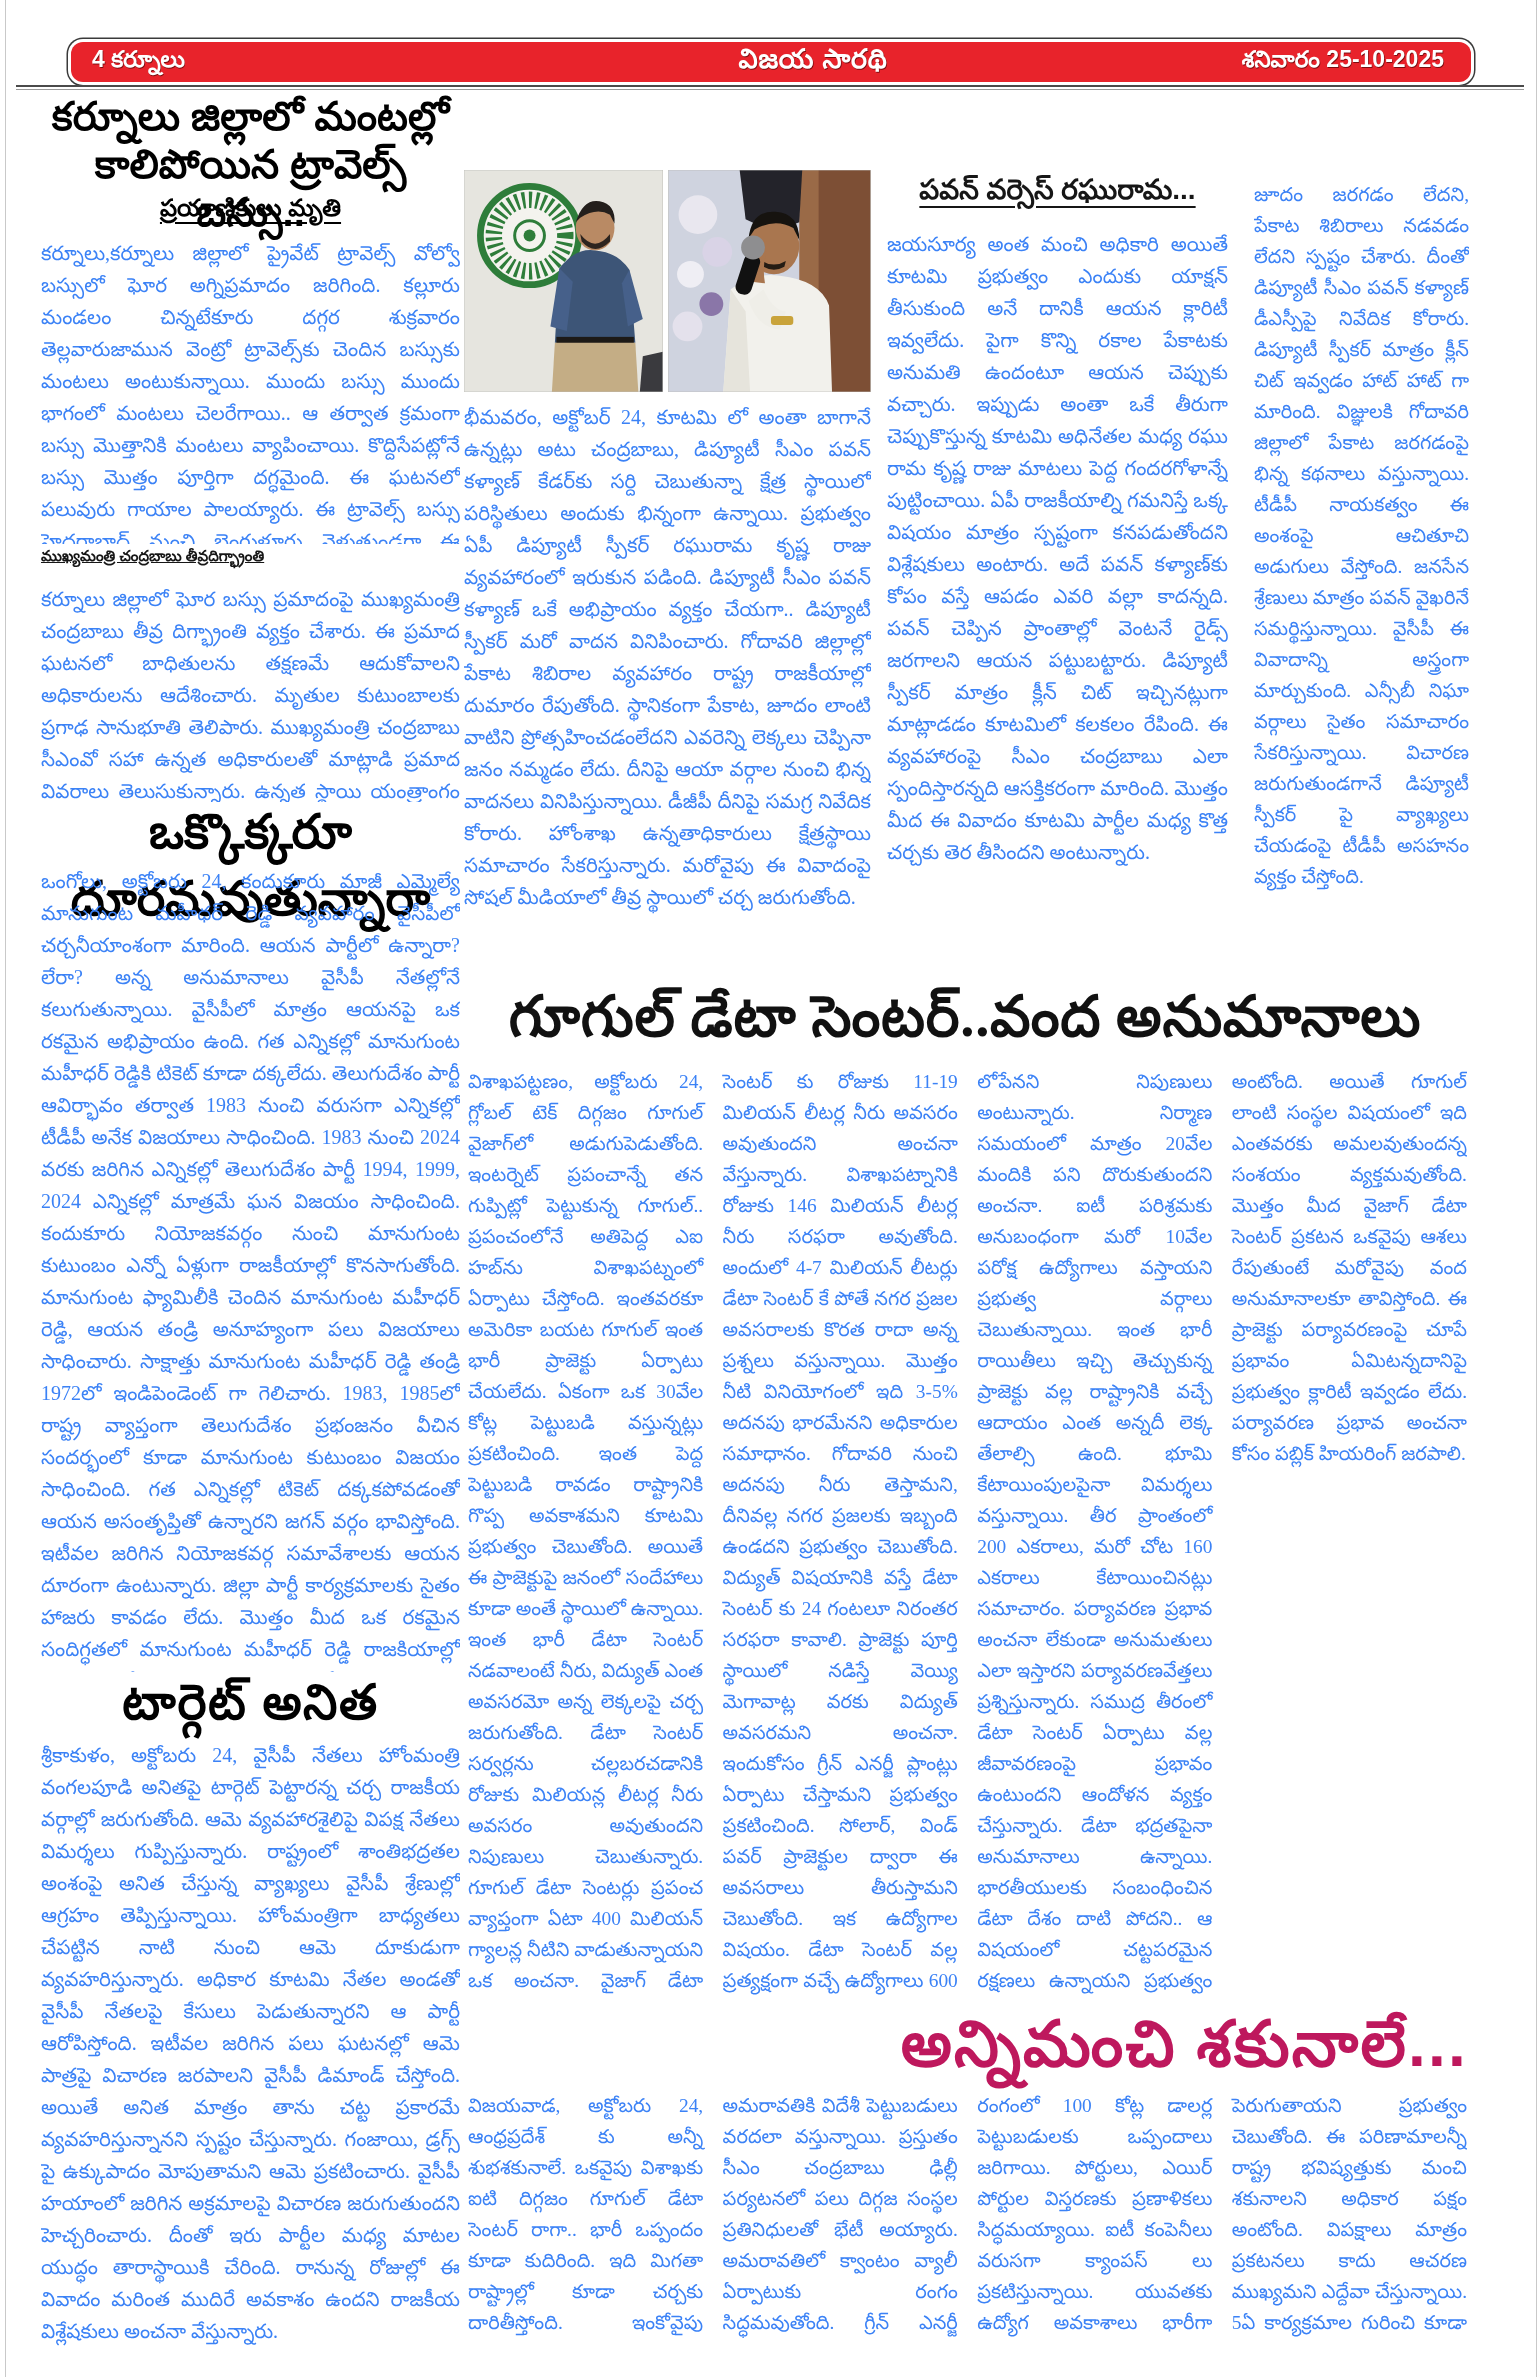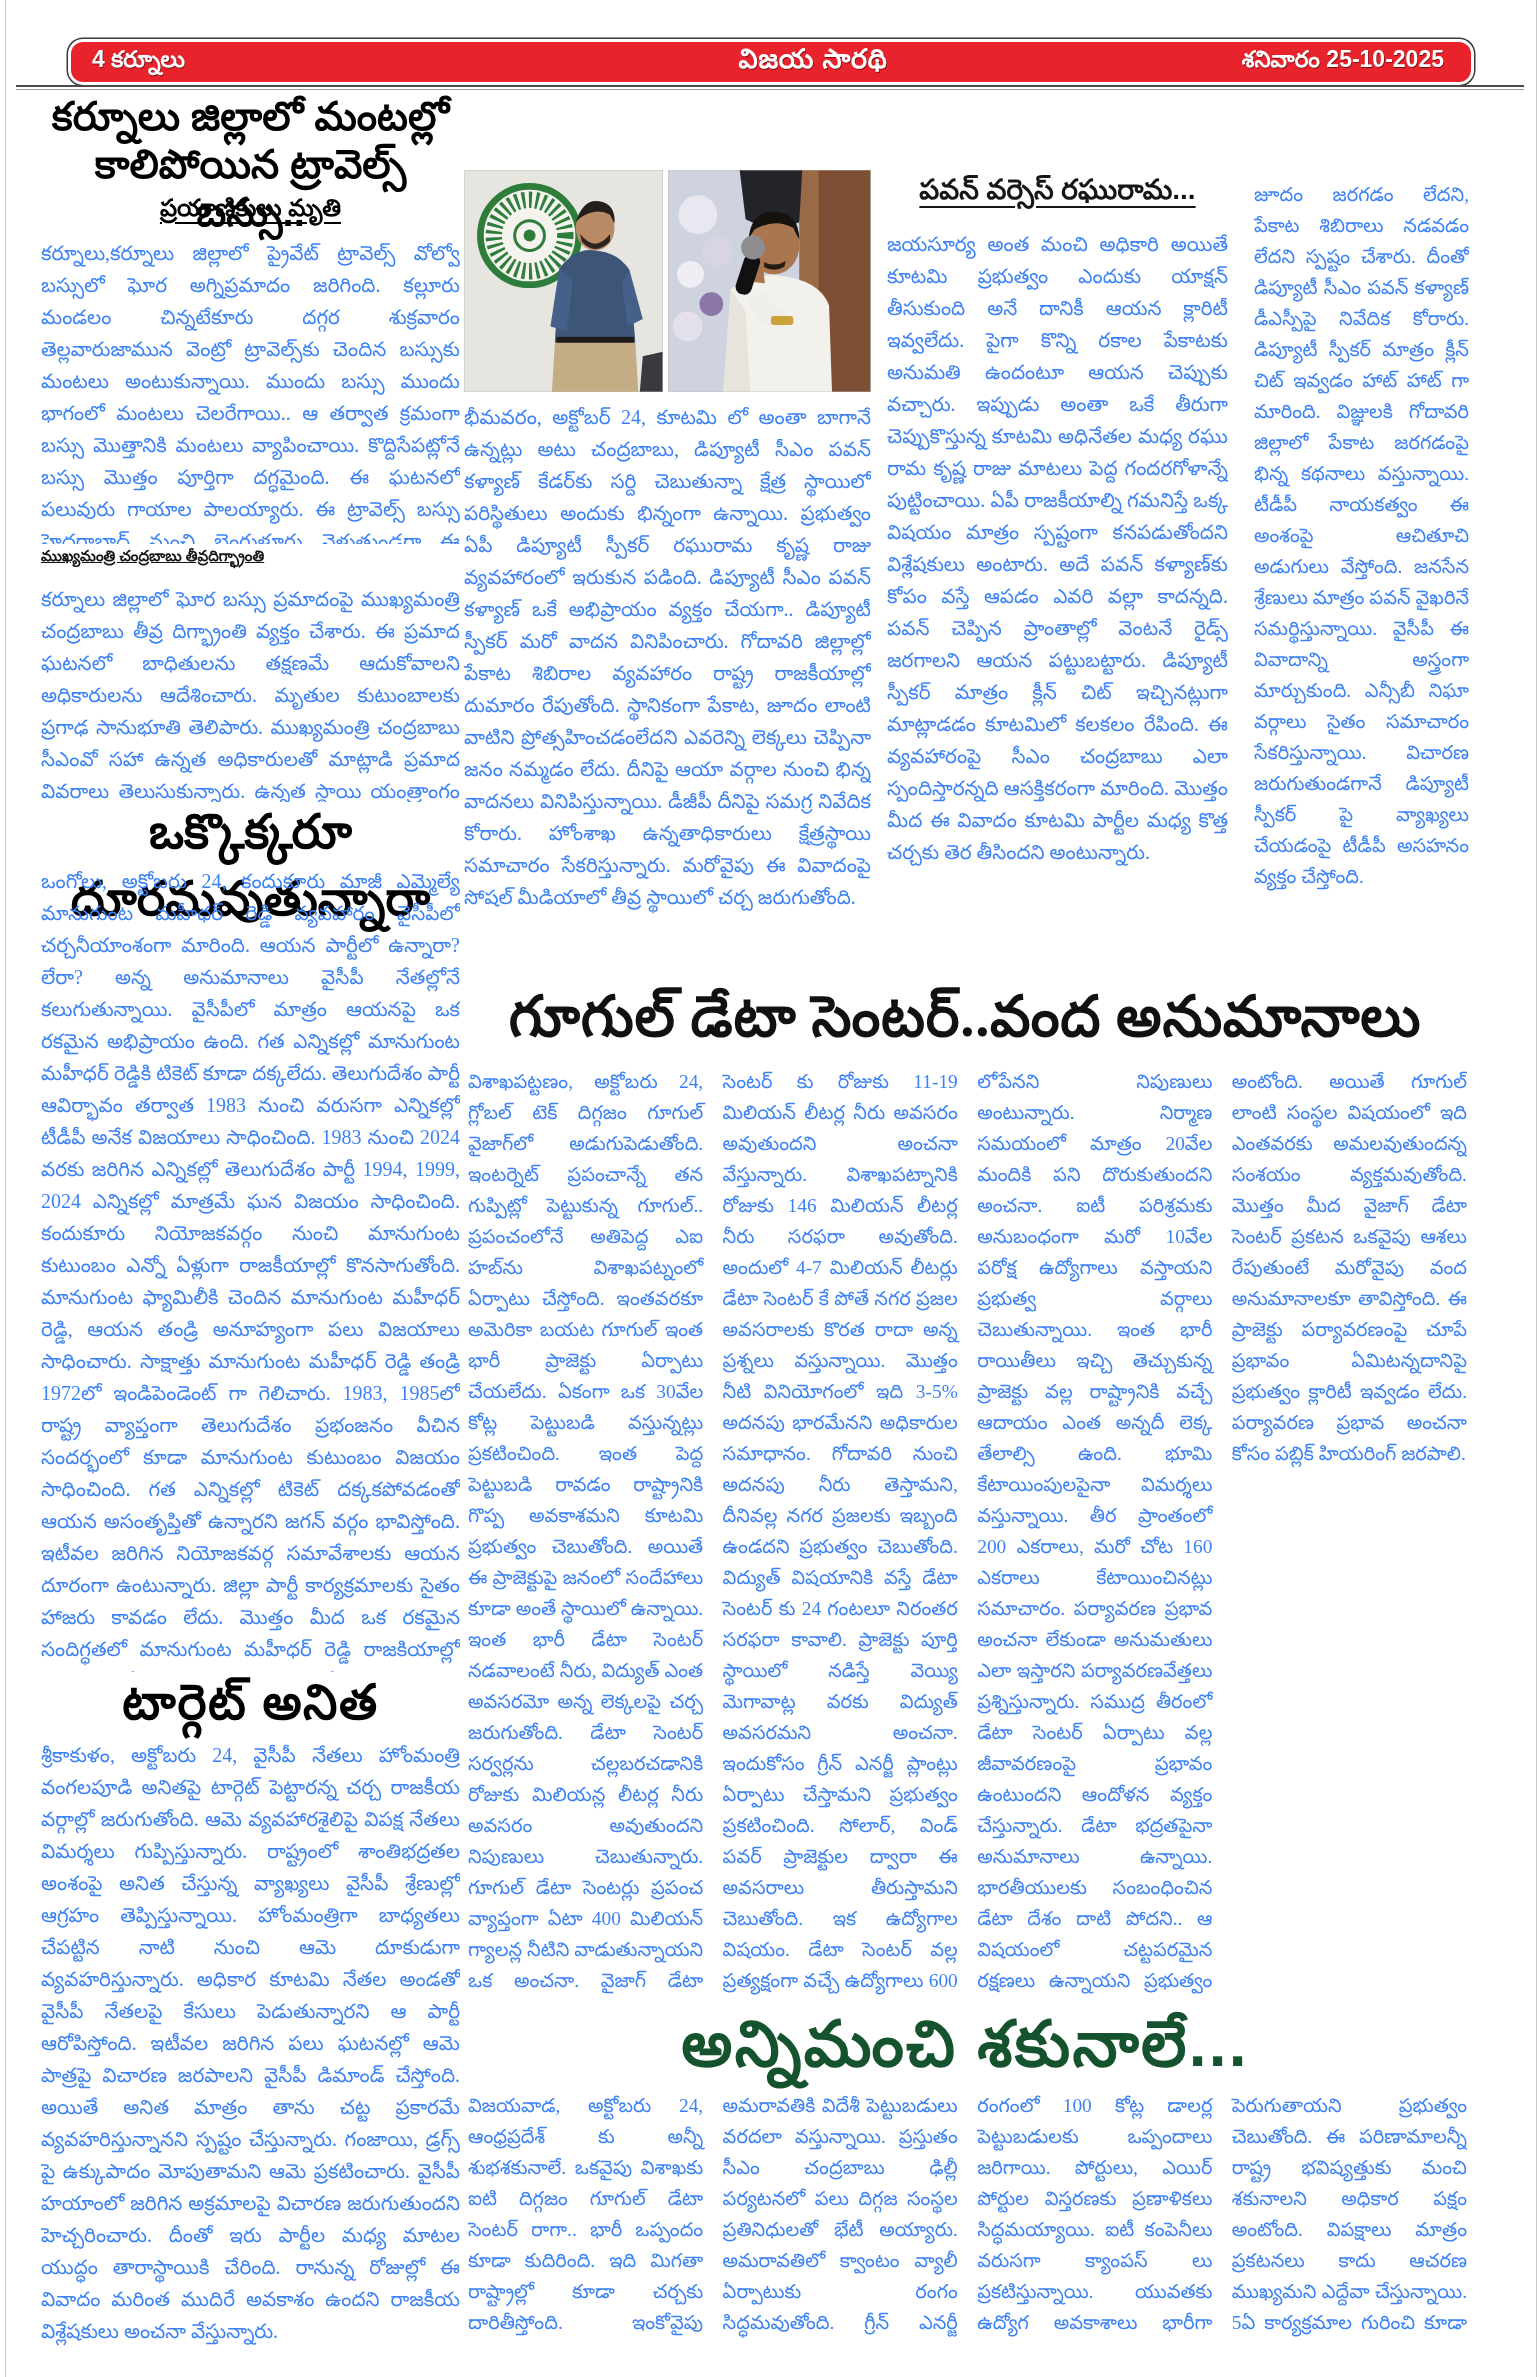--- a/index.html
+++ b/index.html
@@ -45,22 +45,22 @@
       font-family:"Liberation Sans",sans-serif;}
   .main-col2{position:absolute;left:887px;top:228px;width:341px;height:750px;}
   .main-col3{position:absolute;left:1254px;top:179px;width:215px;height:799px;}
   
   .google-head{position:absolute;left:462px;top:984px;width:1006px;text-align:center;
       font-size:57px;font-weight:bold;color:#111;font-family:Liberation Serif, serif;
       letter-spacing:0.7px;}
   .google-body{position:absolute;left:468px;top:1066px;width:999px;height:930px;
       column-count:4;column-gap:19.4px;column-fill:auto;}
   
-  .omens-head{position:absolute;left:462px;top:2007px;width:1006px;text-align:center;
-      font-size:64px;font-weight:bold;color:#14532d;font-family:"Liberation Sans",sans-serif;
+  .omens-head{position:absolute;left:462px;top:2007px;width:1006px;text-align:right;
+      font-size:64px;font-weight:bold;color:#be185d;font-family:"Liberation Sans",sans-serif;
       letter-spacing:2.2px;}
   .omens-body{position:absolute;left:468px;top:2090px;width:999px;height:274px;
       column-count:4;column-gap:19.4px;column-fill:auto;}
   .edge-l{position:absolute;left:4.5px;top:0;width:0.7px;height:2377px;background:#c9c9c9;}
   .edge-r{position:absolute;right:4.5px;top:0;width:0.7px;height:2377px;background:#c9c9c9;}
 </style>
 </head>
 <body>
 
 <div class="page">

